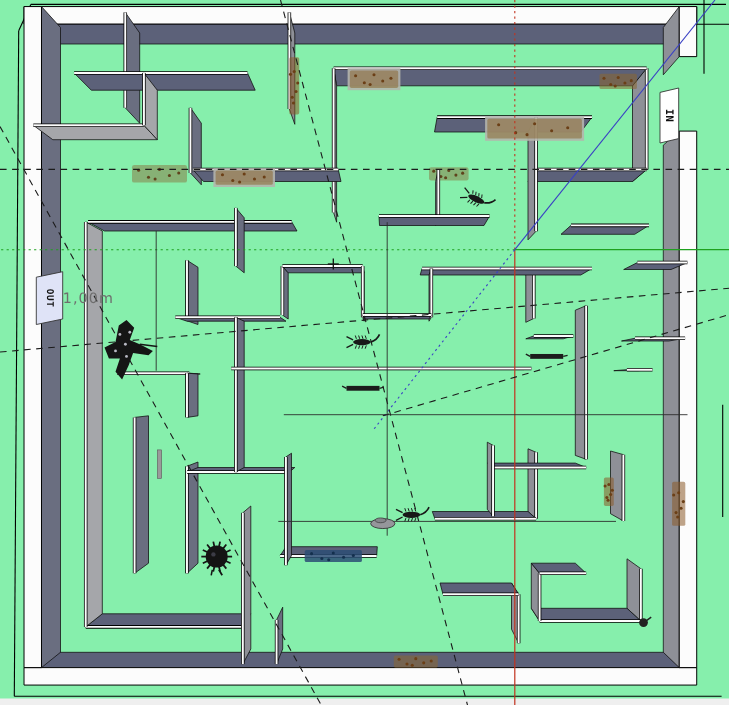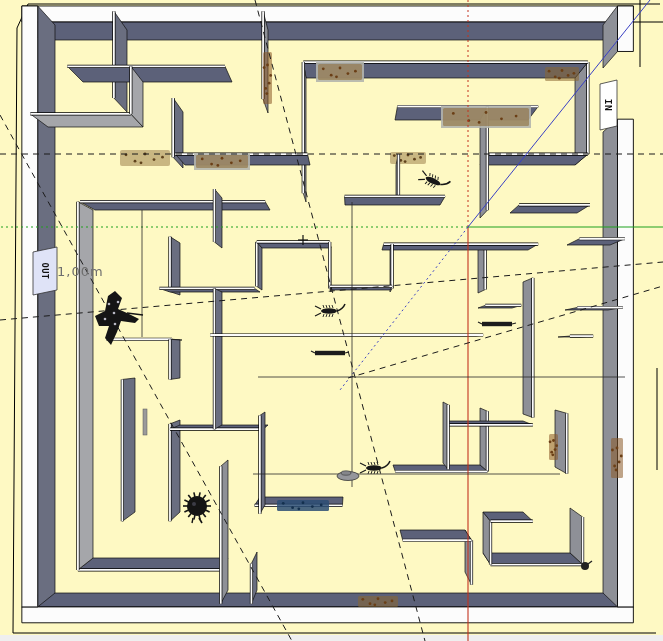--- a/index.html
+++ b/index.html
@@ -1,16 +1,16 @@
 <!DOCTYPE html>
 <html><head>
 <meta charset="utf-8">
 <style>
   html,body{margin:0;padding:0;background:#ffffff;}
-  .viewport{position:relative;width:663px;height:641px;background:#fef9c3;overflow:hidden;
+  .viewport{position:relative;width:663px;height:641px;background:#86efac;overflow:hidden;
             font-family:"DejaVu Sans", sans-serif;}
   .viewport svg{position:absolute;left:0;top:0;}
   .dim-label{position:absolute;left:57px;top:264px;font-size:13px;color:#6e6e6e;
              font-family:"DejaVu Sans", sans-serif;letter-spacing:1px;}
   .sign-text{font-family:"DejaVu Sans Mono", monospace;font-weight:bold;fill:#111;}
 </style>
 </head>
 <body>
 
 <div class="viewport">

